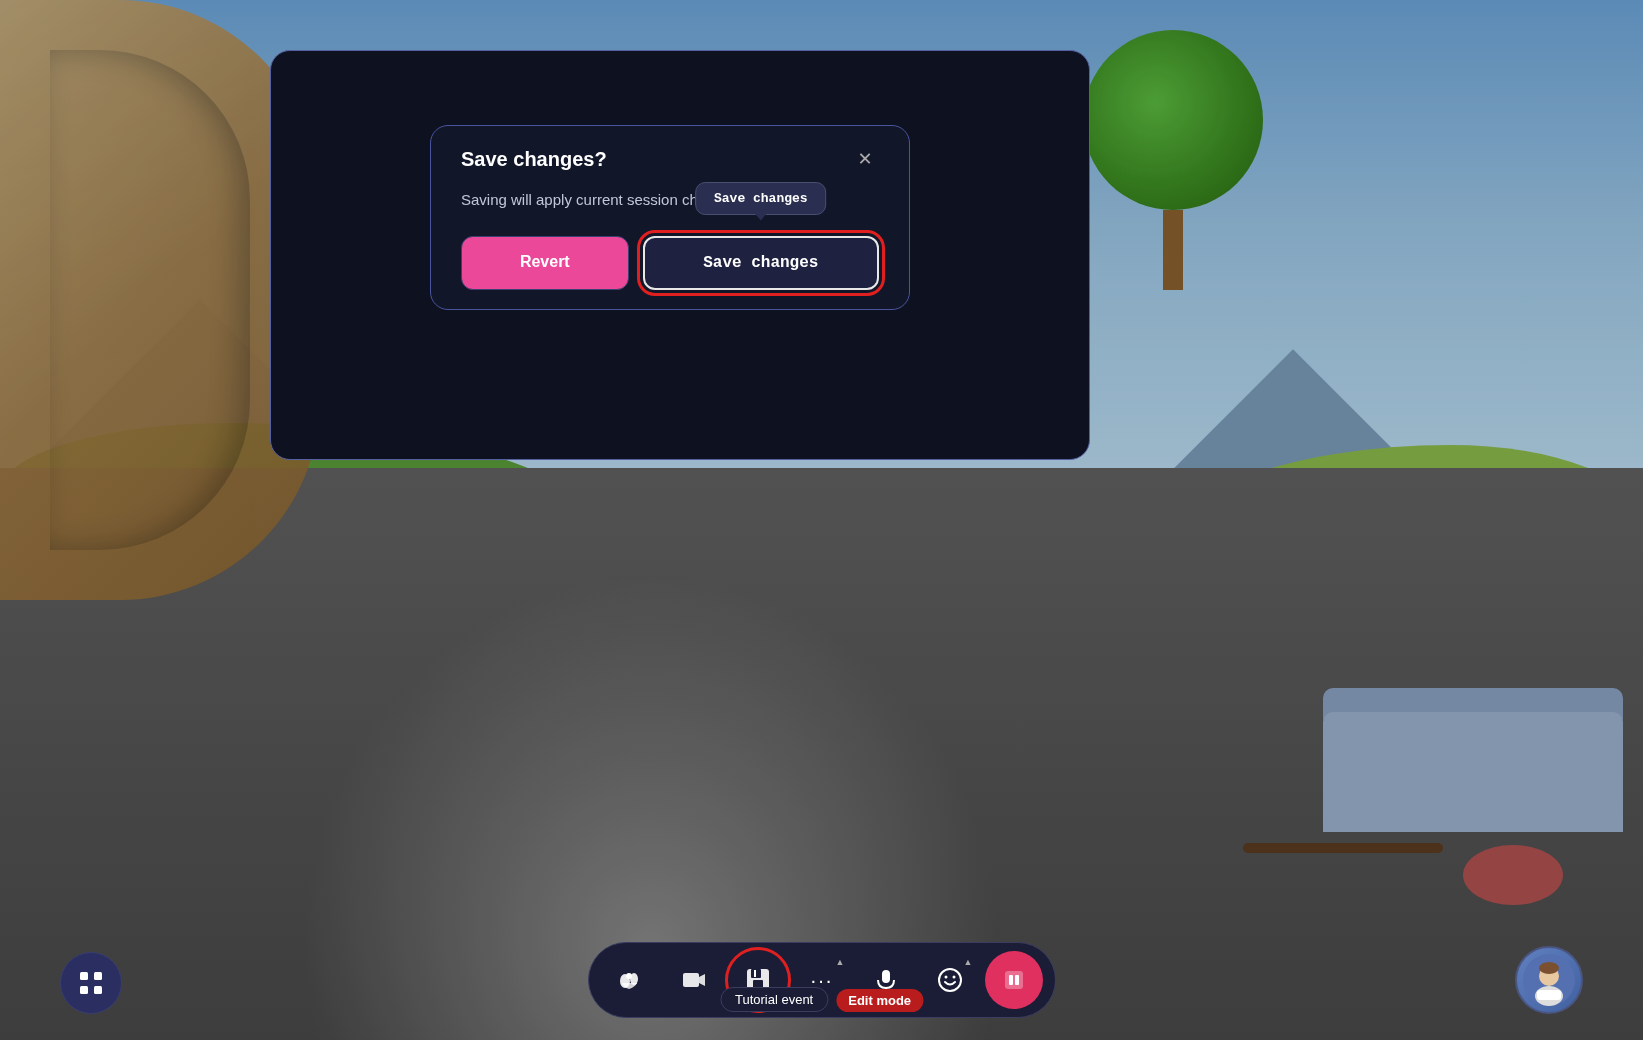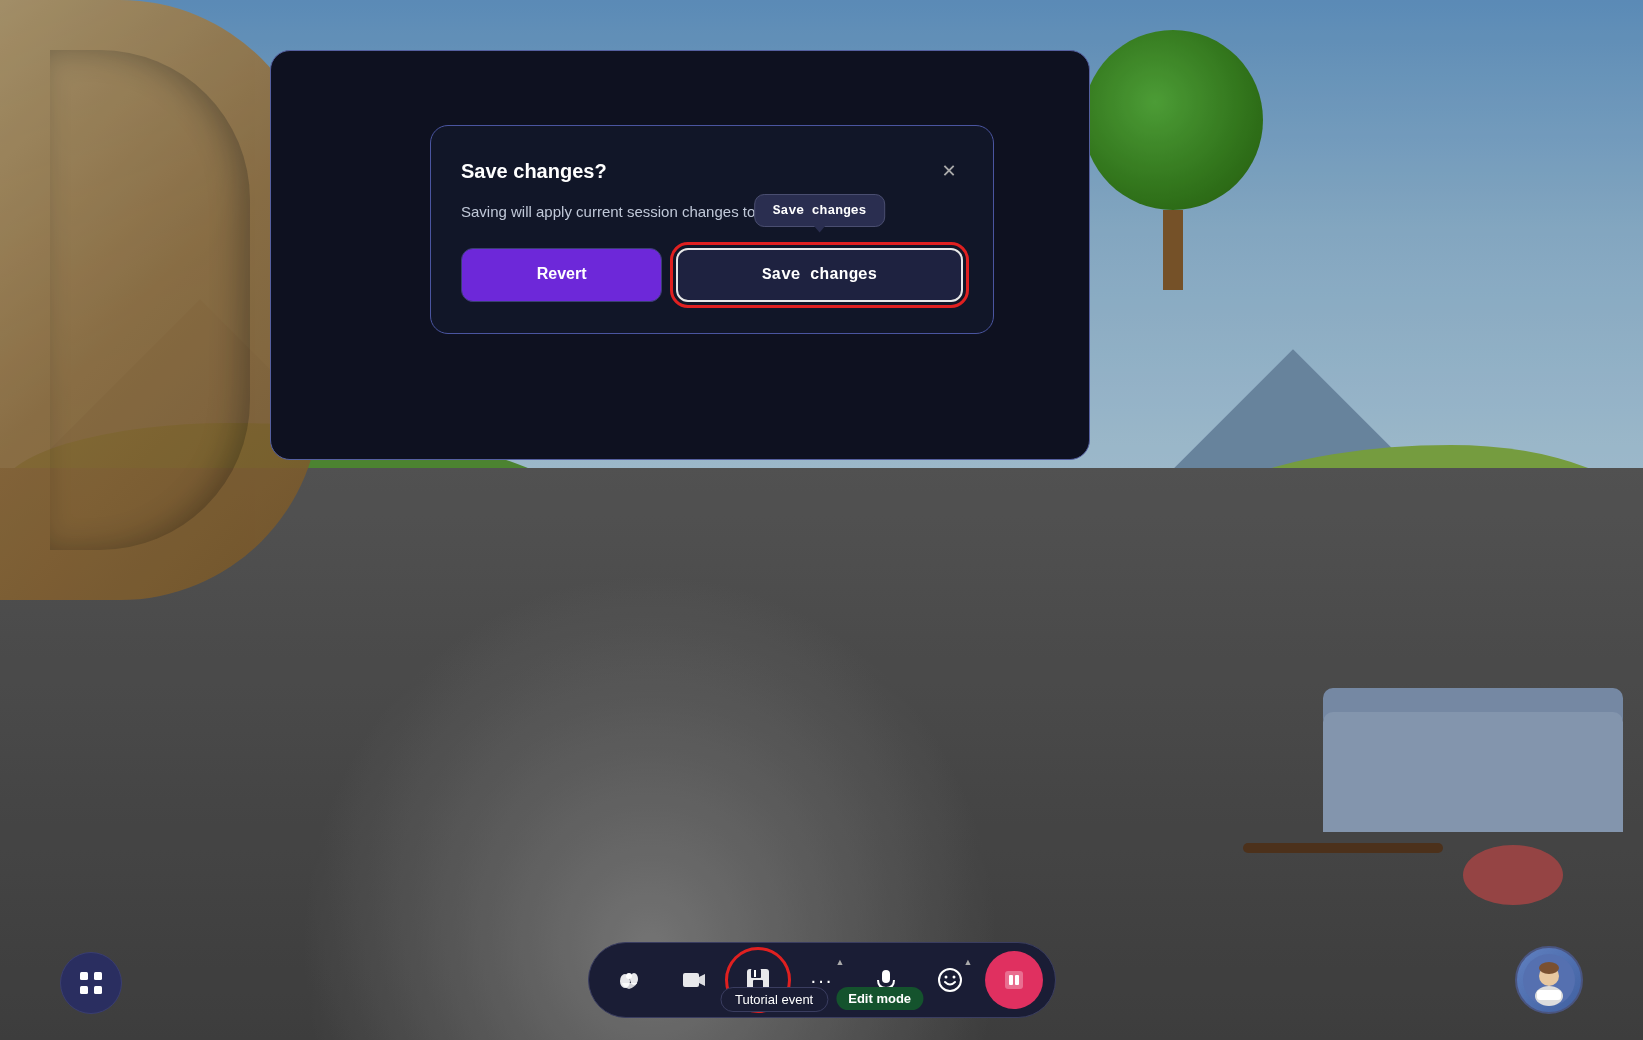--- a/index.html
+++ b/index.html
@@ -196,25 +196,25 @@
       border-radius: 20px;
       border: 1.5px solid #5560a0;
       padding: 30px 35px;
     }
 
     
     .confirm-dialog {
       position: absolute;
       top: 125px;
       left: 430px;
-      width: 564px;
+      width: 480px;
       background: #111628;
       border-radius: 18px;
       border: 1.5px solid #4a55a0;
-      padding: 31px 30px;
+      padding: 19px 30px;
       z-index: 10;
     }
 
     .confirm-header {
       display: flex;
       justify-content: space-between;
       align-items: center;
       margin-bottom: 16px;
     }
 
@@ -244,21 +244,21 @@
     }
 
     .confirm-actions {
       display: flex;
       gap: 14px;
     }
 
     .btn-revert {
       flex: 1;
       padding: 16px;
-      background: #6d28d9;
+      background: #ec4899;
       border: 1px solid #3a4070;
       border-radius: 12px;
       color: #ffffff;
       font-size: 16px;
       font-weight: 600;
       cursor: pointer;
       text-align: center;
     }
 
     .btn-save-changes {
@@ -387,36 +387,36 @@
       border: 2px solid #4a5580;
     }
 
     
     .event-label-bar {
       position: absolute;
       bottom: 6px;
       left: 50%;
       transform: translateX(-50%);
       display: flex;
-      align-items: flex-start;
+      align-items: flex-end;
       gap: 8px;
     }
 
     .event-name-badge {
       background: #1a1d35;
       border: 1.5px solid #3a3d60;
       border-radius: 20px;
       padding: 4px 14px;
       color: #fff;
       font-size: 13px;
       font-weight: 500;
     }
 
     .edit-mode-badge {
-      background: #14532d;
+      background: #b91c1c;
       border-radius: 20px;
       padding: 4px 12px;
       color: #fff;
       font-size: 13px;
       font-weight: 600;
     }
 
     
     svg { display: block; }
 

